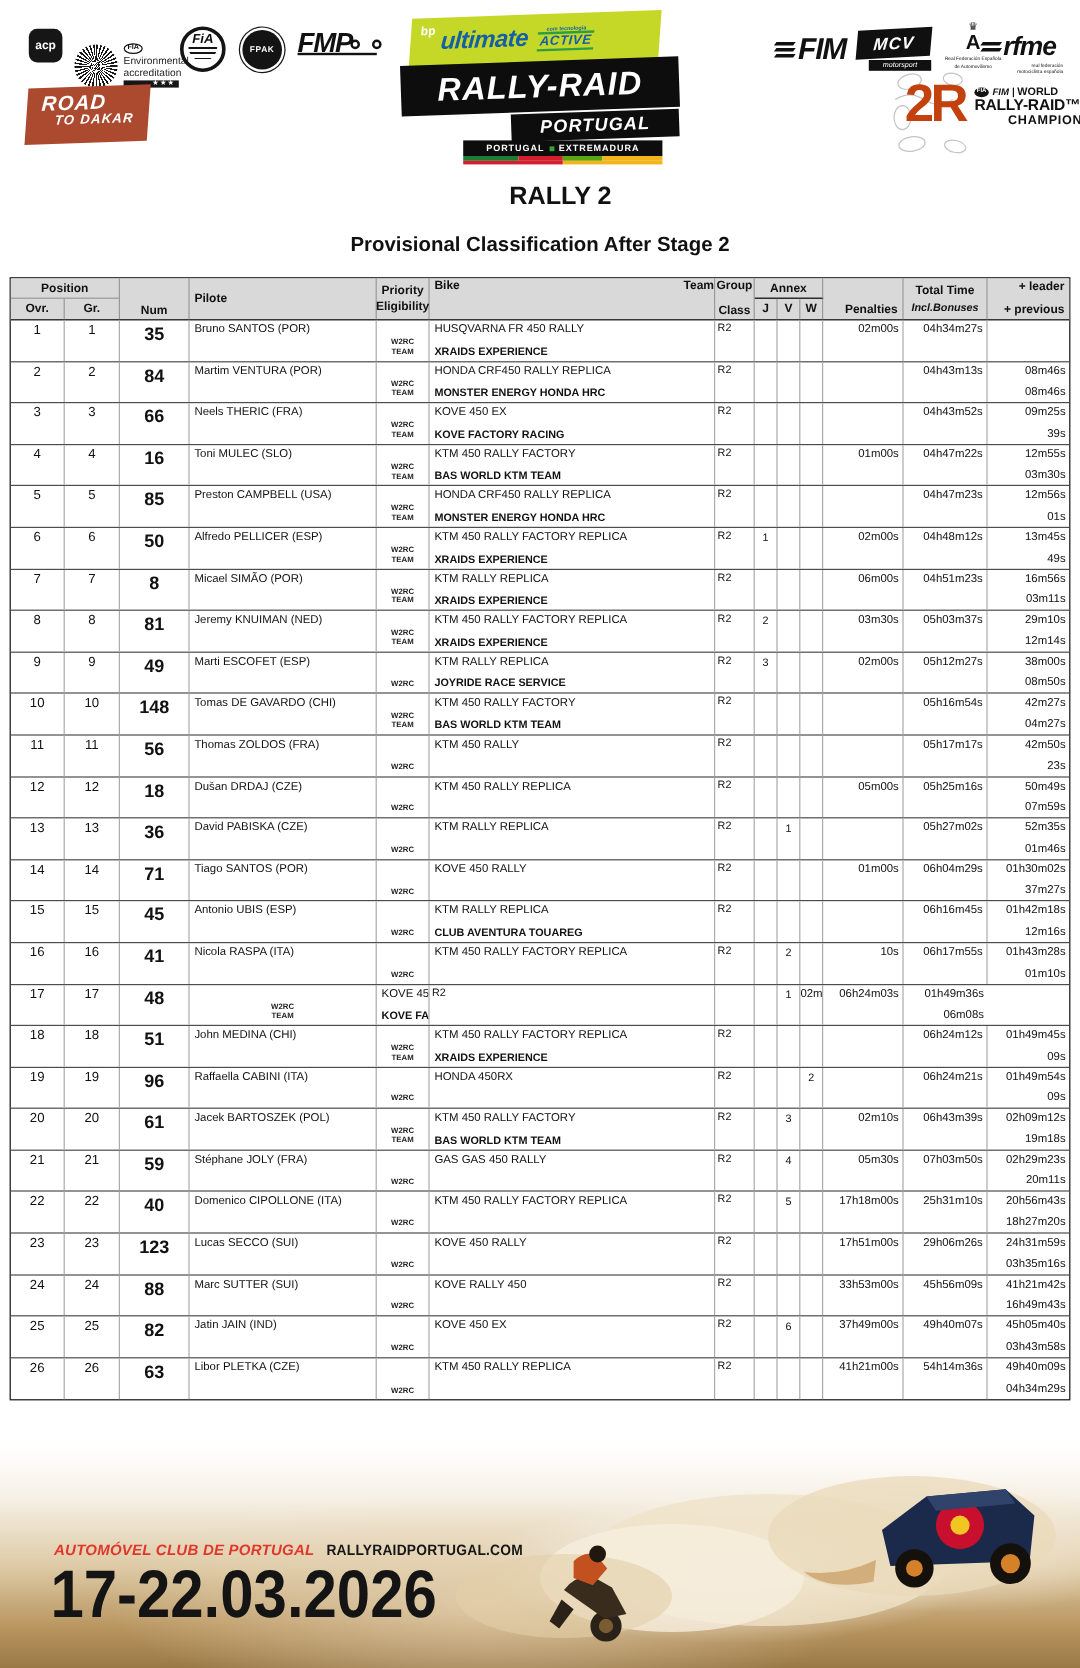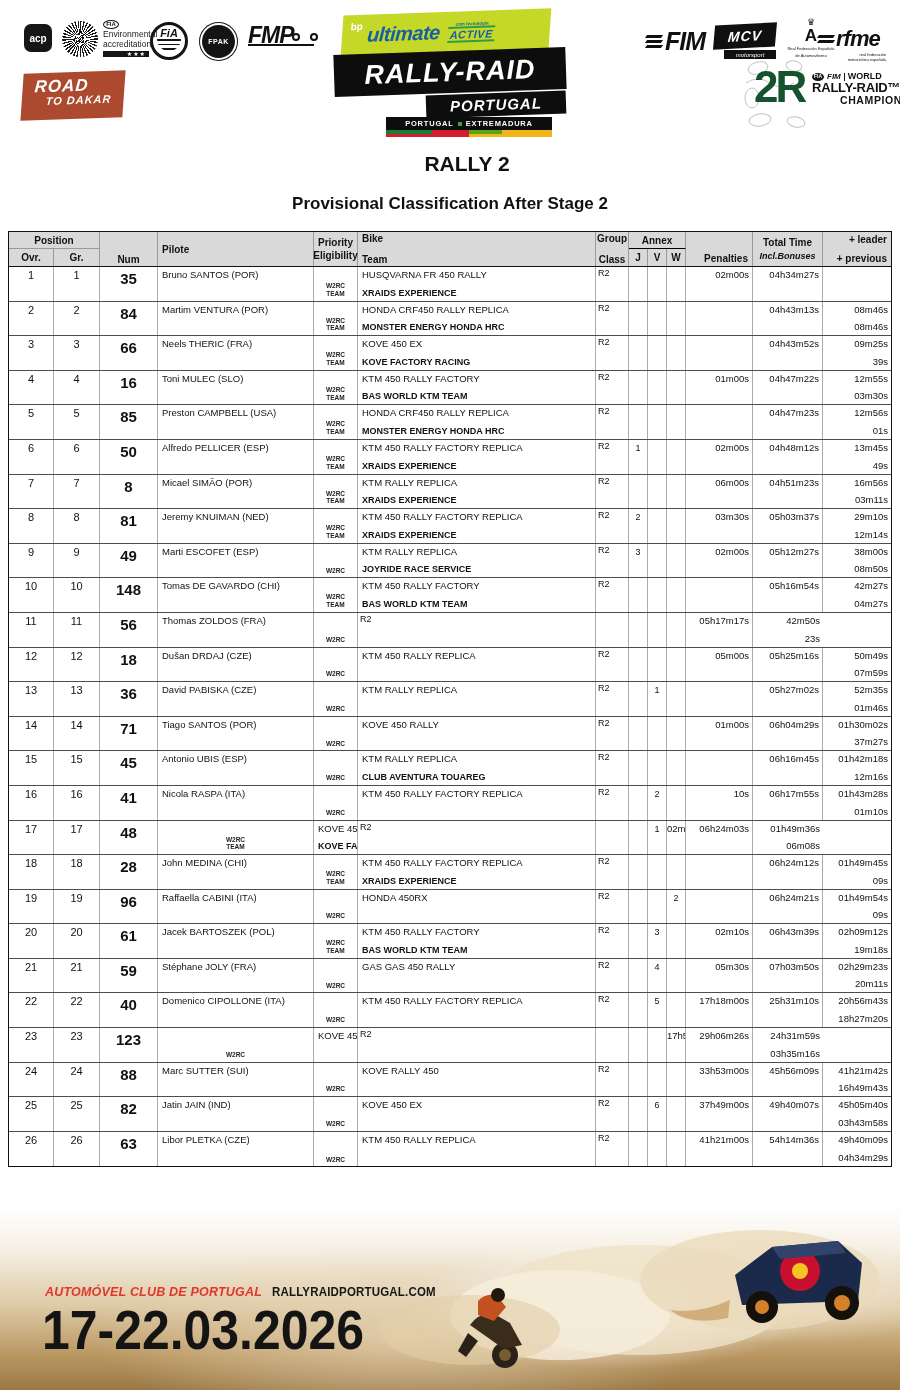--- a/index.html
+++ b/index.html
@@ -8,21 +8,21 @@
     position:relative; width:900px; height:1390px; background:#fff;
     font-family:"Liberation Sans", sans-serif; color:#111; overflow:hidden;
     margin:0 auto;
   }
   .abs { position:absolute; }
 
   
   .logo-acp { left:24px; top:24px; width:28px; height:28px; background:#161616;
     border-radius:7px; color:#fff; font-weight:bold; font-size:10px;
     display:flex; align-items:center; justify-content:center; }
-  .fia-env { left:62px; top:20px; display:flex; gap:5px; align-items:center; }
+  .fia-env { left:62px; top:36px; display:flex; gap:5px; align-items:center; }
   .sunburst { width:36px; height:36px; border-radius:50%;
     background:repeating-conic-gradient(#181818 0deg 5deg, #fff 5deg 11deg); }
   .fia-env-text { display:flex; flex-direction:column; line-height:1.15; }
   .fia-oval { font-size:6px; font-weight:bold; border:1px solid #111; border-radius:50%;
     width:16px; height:9px; display:flex; align-items:center; justify-content:center; margin-bottom:1px;}
   .fia-env-l { font-size:8.5px; color:#222; }
   .fia-env-stars { font-size:6px; background:#161616; color:#fff; padding:0 3px; width:46px;
     letter-spacing:1px; margin-top:1px; text-align:right;}
   .logo-fia { left:150px; top:22px; width:38px; height:38px; border:3px solid #141414;
     border-radius:50%; display:flex; flex-direction:column; align-items:center; }
@@ -85,21 +85,21 @@
   .logo-rfea .a { font-size:17px; font-weight:900; }
   .logo-rfea .small { font-size:4px; line-height:1.3; margin-top:2px; }
   .logo-rfme { left:818px; top:26px; width:68px; }
   .logo-rfme .row { display:flex; align-items:center; gap:2px; }
   .logo-rfme .t { font-size:22px; font-weight:900; font-style:italic; letter-spacing:-1px; }
   .logo-rfme .small { font-size:4px; text-align:right; line-height:1.3; }
 
   .logo-w2rc { left:744px; top:58px; width:148px; height:72px; }
   .doodles { position:absolute; left:0; top:0; }
   .two-r { position:absolute; left:10px; top:4px; font-size:44px; font-weight:900;
-    letter-spacing:-3px; color:#14532d; }
+    letter-spacing:-3px; color:#c2410c; }
   .w2rc-text { position:absolute; left:68px; top:14px; line-height:1.05; }
   .w2rc-row1 { display:flex; align-items:center; gap:3px; }
   .w2rc-fia { background:#131313; color:#fff; font-size:5px; font-weight:bold; border-radius:50%;
     width:12px; height:8px; display:flex; align-items:center; justify-content:center; }
   .w2rc-fim { font-size:8px; font-weight:900; font-style:italic; }
   .w2rc-div { width:1px; height:8px; background:#131313; }
   .w2rc-world { font-size:9px; font-weight:900; }
   .w2rc-rr { font-size:13px; font-weight:700; letter-spacing:-.2px; }
   .w2rc-ch { font-size:10.5px; font-weight:900; letter-spacing:.6px;margin-left:28px; }
 
@@ -113,21 +113,21 @@
     display:grid; grid-template-columns:45px 46px 58px 156px 44px 238px 33px 19px 19px 19px 67px 70px 1fr;
     grid-template-rows:17px 17px; background:#d9d9d9; border-bottom:1px solid #111; font-weight:bold;
   }
   .hc { border-right:1px solid #9a9a9a; display:flex; align-items:center; justify-content:center; }
   .h-position { grid-column:1/3; grid-row:1; border-bottom:1px solid #9a9a9a; }
   .h-ovr { grid-column:1; grid-row:2; }
   .h-gr  { grid-column:2; grid-row:2; }
   .h-num { grid-column:3; grid-row:1/3; align-items:flex-end; padding-bottom:1px; }
   .h-pilote { grid-column:4; grid-row:1/3; justify-content:flex-start; padding-left:4px; }
   .h-priority { grid-column:5; grid-row:1/3; flex-direction:column; line-height:1.35; }
-  .h-bike { grid-column:6; grid-row:1/3; flex-direction:column; align-items:flex-start;
+  .h-bike { grid-column:6; grid-row:1/3; flex-direction:row; align-items:flex-start;
     justify-content:space-between; padding:1px 0 1px 4px; }
   .h-group { grid-column:7; grid-row:1/3; flex-direction:column; justify-content:space-between; padding:1px 0; }
   .h-annex { grid-column:8/11; grid-row:1; border-bottom:1px solid #000000; }
   .h-j { grid-column:8; grid-row:2; } .h-v { grid-column:9; grid-row:2; } .h-w { grid-column:10; grid-row:2; }
   .h-pen { grid-column:11; grid-row:1/3; align-items:flex-end; justify-content:flex-end; padding:0 4px 2px 0; }
   .h-total { grid-column:12; grid-row:1/3; flex-direction:column; justify-content:center; line-height:1.5; }
   .h-total .it { font-style:italic; font-weight:600; font-size:9px; }
   .h-leader { grid-column:13; grid-row:1/3; flex-direction:column; align-items:flex-end;
     justify-content:space-between; padding:2px 4px; border-right:none; }
 
@@ -570,20 +570,24 @@
           </div>
         </div>
         <div class="trow">
           <div class="c ovr">11</div>
           <div class="c gr">11</div>
           <div class="c num">56</div>
           <div class="c pilot">Thomas ZOLDOS (FRA)</div>
           <div class="c prio">
             <div class="prio-inner">W2RC</div>
           </div>
+          <div class="c bike">
+            <div class="bike-name">KTM 450 RALLY</div>
+            <div class="team-name"></div>
+          </div>
           <div class="c grp">R2</div>
           <div class="c jx"></div>
           <div class="c vx"></div>
           <div class="c wx"></div>
           <div class="c pen"></div>
           <div class="c tot">05h17m17s</div>
           <div class="c lead">
             <div class="gap-leader">42m50s</div>
             <div class="gap-previous">23s</div>
           </div>
@@ -721,21 +725,21 @@
           <div class="c pen">02m00s</div>
           <div class="c tot">06h24m03s</div>
           <div class="c lead">
             <div class="gap-leader">01h49m36s</div>
             <div class="gap-previous">06m08s</div>
           </div>
         </div>
         <div class="trow">
           <div class="c ovr">18</div>
           <div class="c gr">18</div>
-          <div class="c num">28</div>
+          <div class="c num">51</div>
           <div class="c pilot">John MEDINA (CHI)</div>
           <div class="c prio">
             <div class="prio-inner">W2RC TEAM</div>
           </div>
           <div class="c bike">
             <div class="bike-name">KTM 450 RALLY FACTORY REPLICA</div>
             <div class="team-name">XRAIDS EXPERIENCE</div>
           </div>
           <div class="c grp">R2</div>
           <div class="c jx"></div>
@@ -837,20 +841,21 @@
           <div class="c tot">25h31m10s</div>
           <div class="c lead">
             <div class="gap-leader">20h56m43s</div>
             <div class="gap-previous">18h27m20s</div>
           </div>
         </div>
         <div class="trow">
           <div class="c ovr">23</div>
           <div class="c gr">23</div>
           <div class="c num">123</div>
+          <div class="c pilot">Lucas SECCO (SUI)</div>
           <div class="c prio">
             <div class="prio-inner">W2RC</div>
           </div>
           <div class="c bike">
             <div class="bike-name">KOVE 450 RALLY</div>
             <div class="team-name"></div>
           </div>
           <div class="c grp">R2</div>
           <div class="c jx"></div>
           <div class="c vx"></div>

